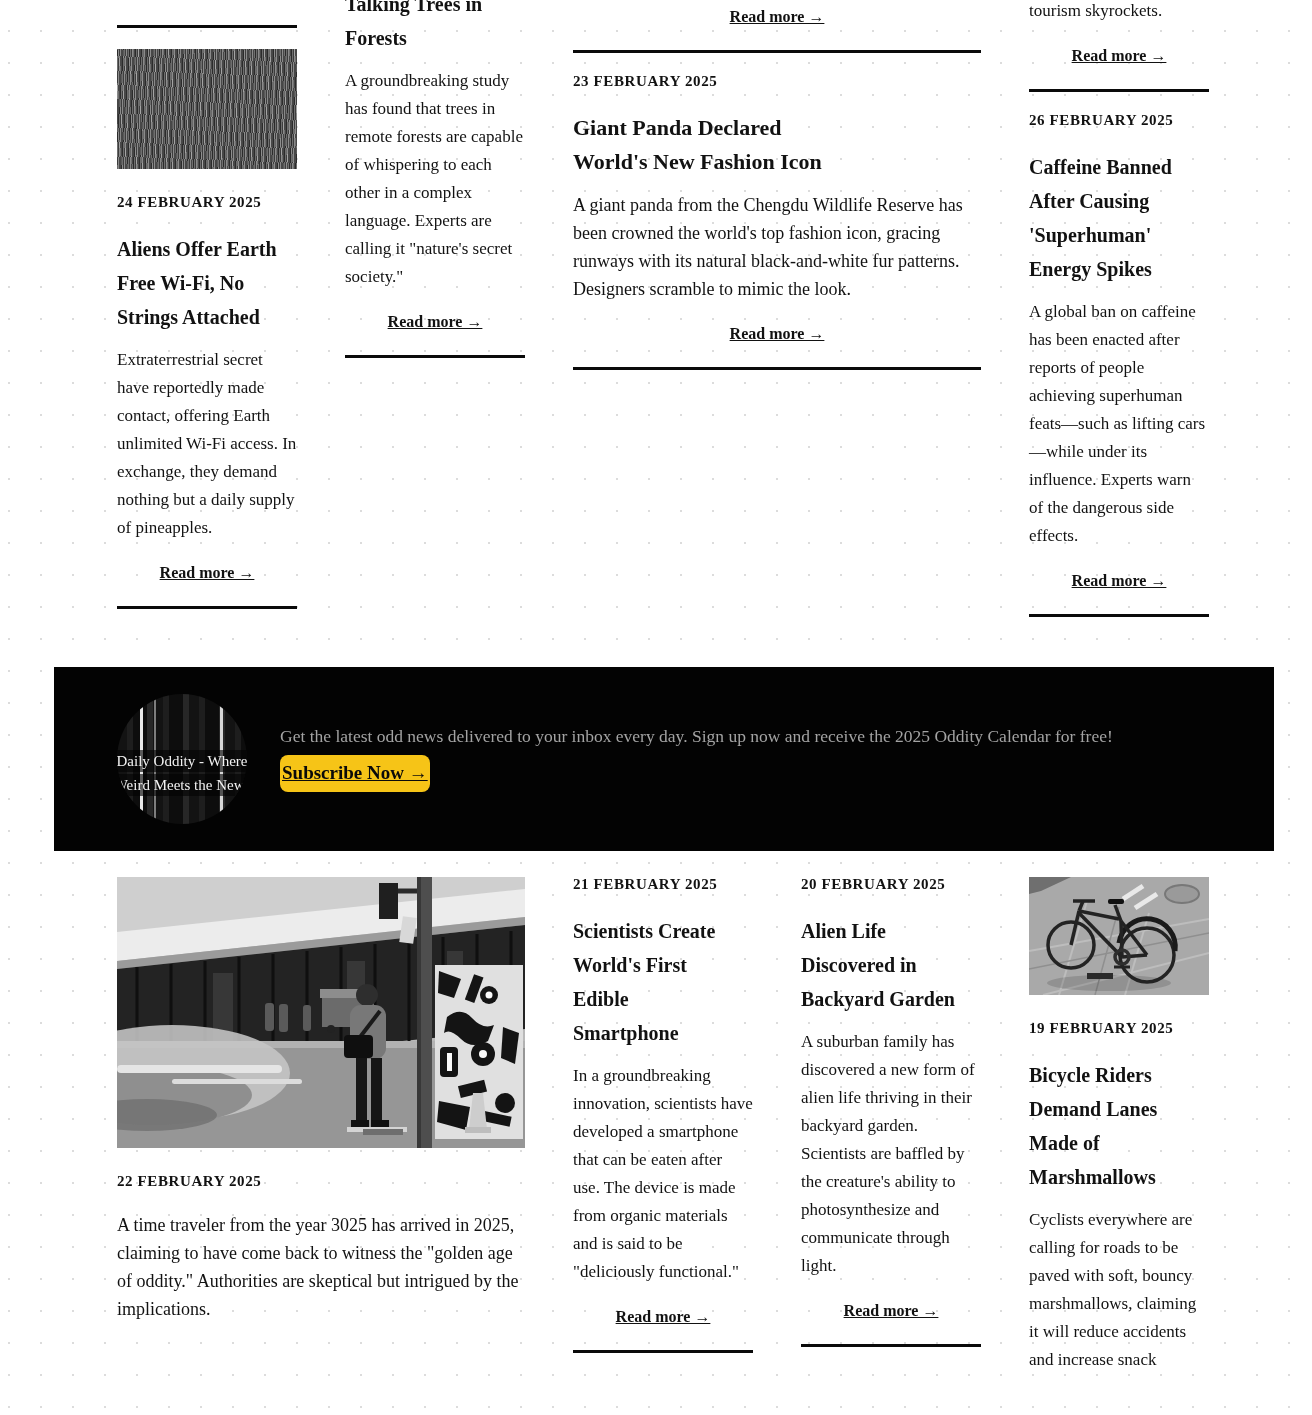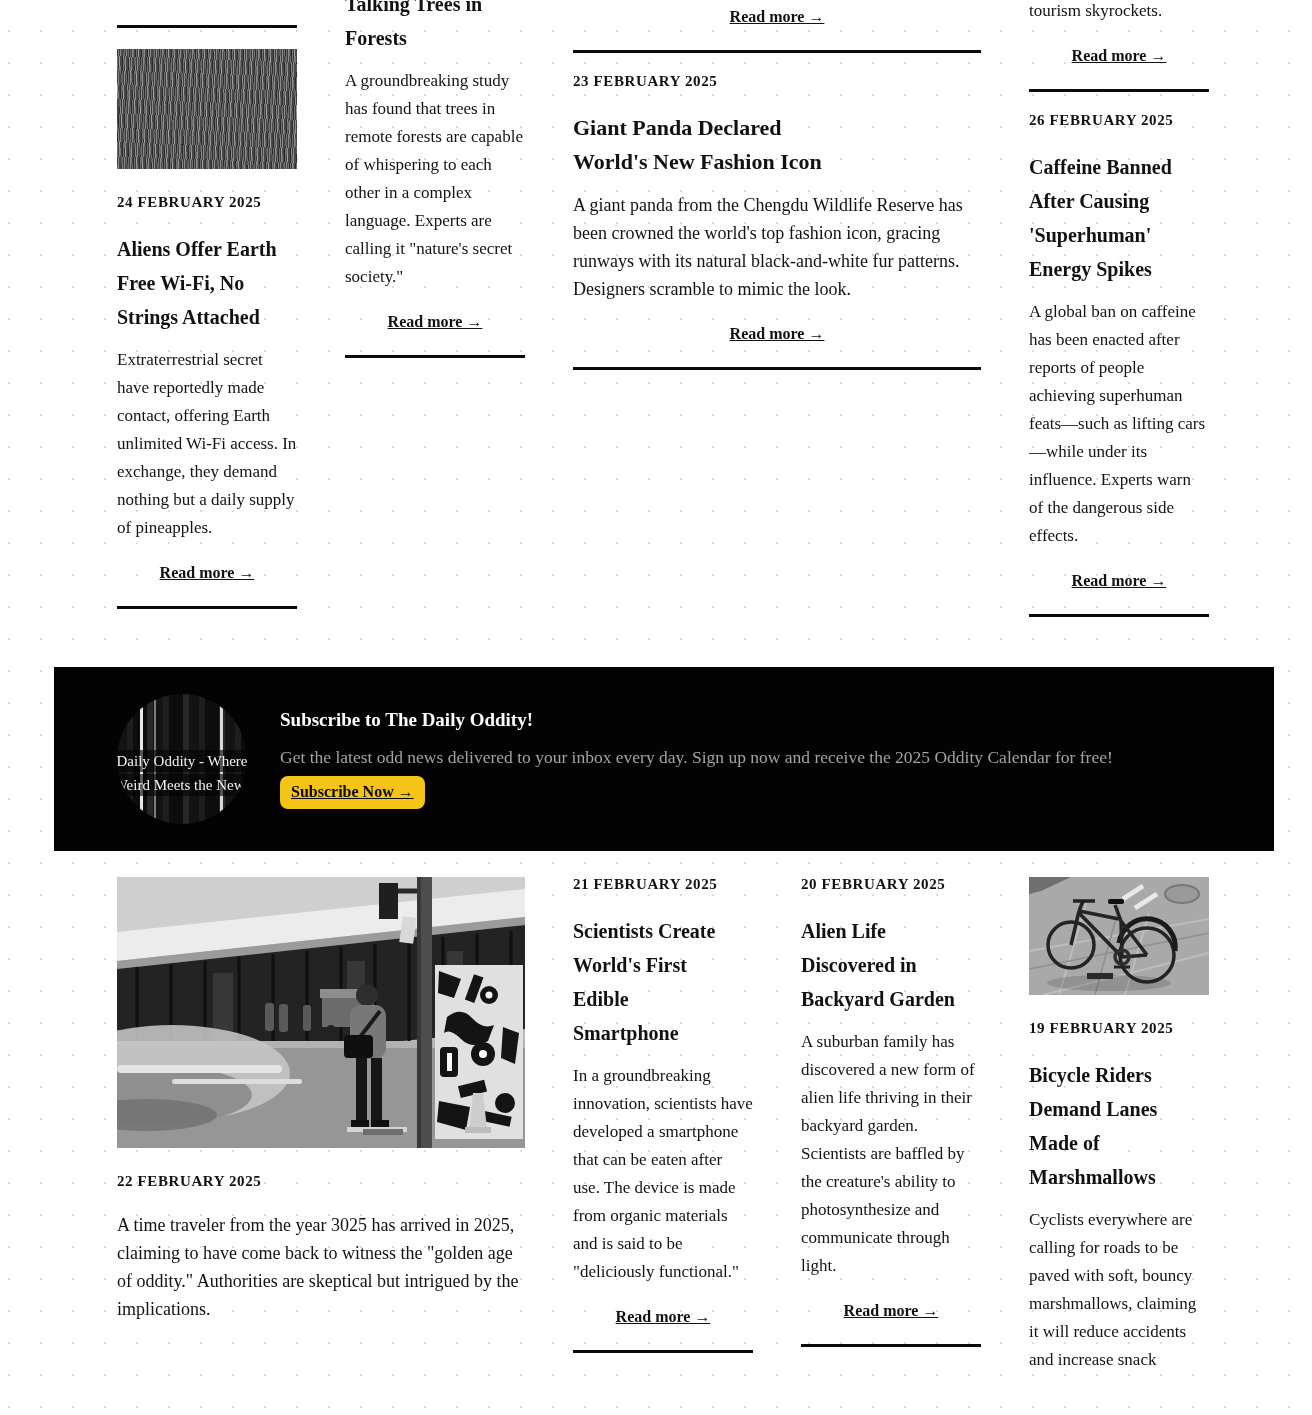--- a/index.html
+++ b/index.html
@@ -50,22 +50,22 @@
   }
   .logo-line { position:absolute; left:-10px; right:-10px; text-align:center; white-space:nowrap; color:#f3f3f3; background:rgba(4,4,4,0.62); }
   .logo-line1 { top:56px; font-size:15px; line-height:22px; }
   .logo-line2 { top:80px; font-size:15px; line-height:22px; }
   .logo-line3 { top:104px; font-size:7.5px; line-height:12px; font-weight:bold;margin-top:32px; }
   .banner-content { margin-left:33px; }
   .banner-heading { font-size:19px; font-weight:bold; margin-bottom:16px; }
   .banner-text { font-size:17.5px; color:#a3a3a3; margin-bottom:8px; }
   .subscribe-btn {
     display:inline-block; background:#F6C417; color:#0a0a0a; font-family:inherit;
-    font-size:16px; font-weight:bold; text-decoration:underline;
-    padding:7px 11px 8px; border:none; border-radius:8px; cursor:pointer;
+    font-size:19px; font-weight:bold; text-decoration:underline;
+    padding:7px 2px 8px; border:none; border-radius:8px; cursor:pointer;
   }
 </style>
 </head>
 <body>
 
 <div id="page">
 
   <div class="col" style="left:117px; top:25px; width:180px;">
     <div class="rule"></div>
     <div class="a-image fur"></div>
@@ -104,21 +104,20 @@
     <div class="rule"></div>
   </div>
 
   <div class="banner">
     <div class="logo">
       <div class="logo-line logo-line1">Daily Oddity - Where</div>
       <div class="logo-line logo-line2">Weird Meets the News</div>
       <div class="logo-line logo-line3">the Odd, the Outrageous, and the Oc</div>
     </div>
     <div class="banner-content">
-      <div class="banner-heading">Subscribe to The Daily Oddity!</div>
       <div class="banner-text">Get the latest odd news delivered to your inbox every day. Sign up now and receive the 2025 Oddity Calendar for free!</div>
       <button class="subscribe-btn">Subscribe Now →</button>
     </div>
   </div>
 
   <div class="col wide" style="left:117px; top:877px; width:408px;">
     <svg class="a-image" width="408" height="271" viewBox="0 0 408 271">
       <rect width="408" height="271" fill="#b9b9b9"></rect>
       <rect width="408" height="58" fill="#cfcfcf"></rect>
       <polygon points="0,55 408,12 408,40 0,84" fill="#ececec"></polygon>

